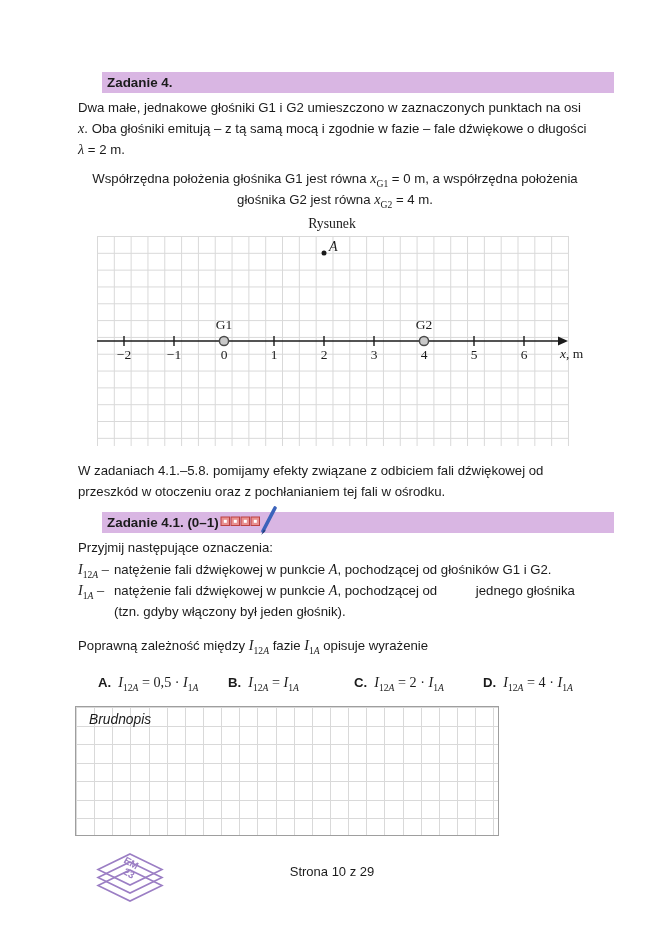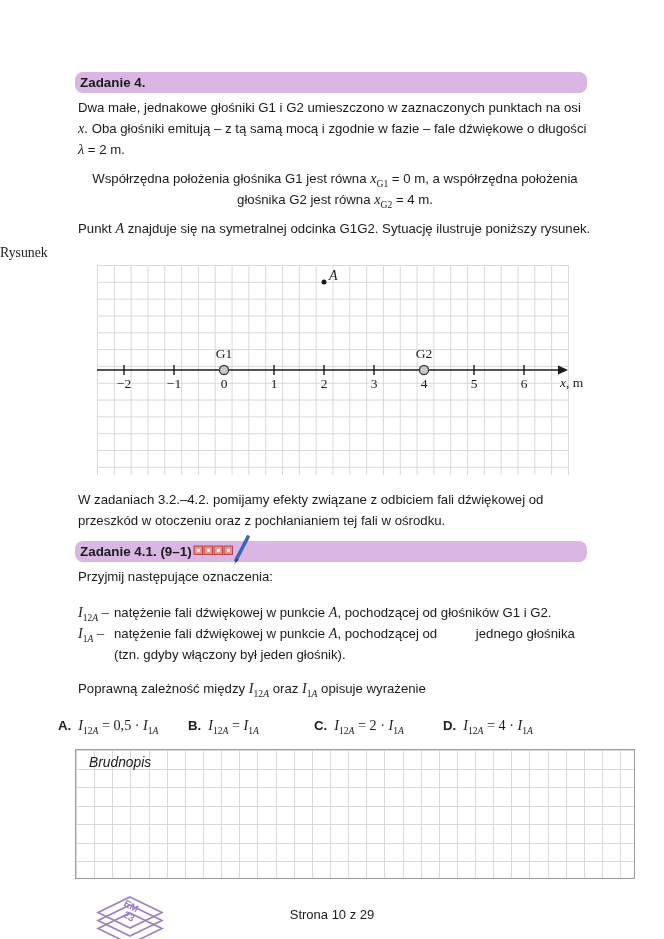--- a/index.html
+++ b/index.html
@@ -3,48 +3,48 @@
 <meta charset="utf-8">
 <style>
   html,body{margin:0;padding:0;background:#ffffff;}
   .page{
     width:664px;height:939px;position:relative;box-sizing:border-box;
     padding-top:72px;overflow:hidden;background:#ffffff;
     font-family:"Liberation Sans",sans-serif;color:#1b1b1b;
     font-size:13.2px;line-height:21px;
   }
   .bar{
-    margin-left:75px;width:512px;background:#d9b6e3;
+    margin-left:102px;width:512px;background:#d9b6e3;
     font-weight:bold;font-size:13.4px;line-height:17px;
-    padding:2px 0 2px 5px;box-sizing:border-box;position:relative;border-radius:8px;
+    padding:2px 0 2px 5px;box-sizing:border-box;position:relative;
   }
   .content{margin-left:78px;width:514px;} .mt6{margin-top:4px;} .mt8{margin-top:8px;text-align:center;}
   .mt10{margin-top:10px;}
   .math{font-family:"Liberation Serif",serif;font-size:14.2px;}
   .math i{font-style:italic;}
   .math sub, .sym sub{font-size:9.6px;line-height:0;}
   .fig-title{
-    font-family:"Liberation Serif",serif;
+    text-align:center;font-family:"Liberation Serif",serif;
     font-size:13.8px;margin-top:6px;line-height:16px;
   }
   svg.figure{display:block;margin-top:4px;}
   .defrow{display:flex;margin-left:78px;width:514px;}
   .defrow .sym{
     flex:0 0 36px;font-family:"Liberation Serif",serif;font-size:14.2px;
     white-space:nowrap;
   }
   .defrow .dtext{flex:1;}
   .u{padding-left:35px;}
   .bold{font-weight:bold;}
-  .answers{display:flex;margin-left:58px;width:516px;margin-top:16px;}
+  .answers{display:flex;margin-left:98px;width:516px;margin-top:16px;}
   .ans{white-space:nowrap;}
   .ans .letter{font-weight:bold;margin-right:7px;}
   .ans0{width:130px;} .ans1{width:126px;} .ans2{width:129px;} .ans3{flex:1;}
   .brud{
-    margin-left:75px;margin-top:13px;width:560px;height:130px;
+    margin-left:75px;margin-top:13px;width:424px;height:130px;
     border:1px solid #9e9e9e;box-sizing:border-box;
     background-image:
       repeating-linear-gradient(to right,#d9d9d9 0 1px,transparent 1px 18.14px),
       repeating-linear-gradient(to bottom,#d9d9d9 0 1px,transparent 1px 18.57px);
   }
   .brud .blabel{
     font-style:italic;font-size:13.8px;padding:2px 0 0 13px;display:inline-block;
   }
   .footer{position:relative;height:72px;margin-top:14px;}
   .footer .pagenum{
@@ -59,21 +59,20 @@
 <div class="page">
 
   <div class="bar">
     <span>Zadanie 4.</span>
   </div>
 
   <p class="content mt6" style="margin-bottom:0"><span>Dwa małe, jednakowe głośniki G1 i G2 umieszczono w zaznaczonych punktach na osi </span><span class="math"><i>x</i></span><span>. Oba głośniki emitują – z tą samą mocą i zgodnie w fazie – fale dźwiękowe o długości </span><span class="math"><i>λ</i></span><span> = 2 m.</span></p>
 
   <p class="content mt8" style="margin-bottom:0;margin-top:8px"><span>Współrzędna położenia głośnika G1 jest równa </span><span class="math"><i>x</i><sub>G1</sub></span><span> = 0 m, a współrzędna położenia głośnika G2 jest równa </span><span class="math"><i>x</i><sub>G2</sub></span><span> = 4 m.</span></p>
 
-  <p class="content" style="margin:8px 0 0 78px"><span>Punkt </span><span class="math"><i>A</i></span><span> znajduje się na symetralnej odcinka G1G2. Sytuację ilustruje poniższy rysunek.</span></p>
 
   <div class="fig-title">Rysunek</div>
 
   <svg class="figure" width="664" height="210" viewBox="0 0 664 210">
       <g stroke="#d9d9d9" stroke-width="1">
         <line x1="97" y1="0.5" x2="568" y2="0.5"></line>
         <line x1="97" y1="17.32" x2="568" y2="17.32"></line>
         <line x1="97" y1="34.14" x2="568" y2="34.14"></line>
         <line x1="97" y1="50.96" x2="568" y2="50.96"></line>
         <line x1="97" y1="67.78" x2="568" y2="67.78"></line>
@@ -143,56 +142,56 @@
         <text x="224" y="93" text-anchor="middle" font-family="Liberation Serif, serif" font-size="13.5" fill="#1b1b1b">G1</text>
         <circle cx="424" cy="105" r="4.6" fill="#c9c9c9" stroke="#4a4a4a" stroke-width="1.5"></circle>
         <text x="424" y="93" text-anchor="middle" font-family="Liberation Serif, serif" font-size="13.5" fill="#1b1b1b">G2</text>
       </g>
       <g>
         <circle cx="324" cy="17" r="2.5" fill="#1b1b1b"></circle>
         <text x="329" y="15" font-family="Liberation Serif, serif" font-size="14" font-style="italic" fill="#1b1b1b">A</text>
       </g>
     </svg>
 
-  <p class="content" style="margin:14px 0 0 78px">W zadaniach 3.2.–4.2. pomijamy efekty związane z odbiciem fali dźwiękowej od przeszkód w otoczeniu oraz z pochłanianiem tej fali w ośrodku.</p>
+  <p class="content" style="margin:14px 0 0 78px">W zadaniach 4.1.–5.8. pomijamy efekty związane z odbiciem fali dźwiękowej od przeszkód w otoczeniu oraz z pochłanianiem tej fali w ośrodku.</p>
 
   <div class="bar mt10">
-    <span>Zadanie 4.1. (9–1)</span>
+    <span>Zadanie 4.1. (0–1)</span>
     <svg class="stamp-icon" width="62" height="34" viewBox="0 0 62 34">
       <g>
         <rect x="1" y="13" width="8.5" height="8.5" fill="#e88f8f" stroke="#bb4040"></rect>
         <rect x="11" y="13" width="8.5" height="8.5" fill="#e88f8f" stroke="#bb4040"></rect>
         <rect x="21" y="13" width="8.5" height="8.5" fill="#e88f8f" stroke="#bb4040"></rect>
         <rect x="31" y="13" width="8.5" height="8.5" fill="#e88f8f" stroke="#bb4040"></rect>
         <rect x="3.8" y="15.8" width="3" height="3" fill="#ffffff"></rect>
         <rect x="13.8" y="15.8" width="3" height="3" fill="#ffffff"></rect>
         <rect x="23.8" y="15.8" width="3" height="3" fill="#ffffff"></rect>
         <rect x="33.8" y="15.8" width="3" height="3" fill="#ffffff"></rect>
       </g>
       <g>
         <path d="M43 27 L55 4" stroke="#3c63bb" stroke-width="3.6" stroke-linecap="round" fill="none"></path>
         <path d="M41.2 31 L43.8 25.4 L45.8 26.8 Z" fill="#28407e"></path>
       </g>
     </svg>
   </div>
 
   <p class="content mt6" style="margin-bottom:0">Przyjmij następujące oznaczenia:</p>
 
-  <div class="defrow" style="margin-top:15px">
+  <div class="defrow" style="margin-top:1px">
     <span class="sym"><i>I</i><sub><span>12</span><i>A</i></sub> <span>–</span></span>
     <span class="dtext"><span>natężenie fali dźwiękowej w punkcie </span><span class="math"><i>A</i></span><span>, pochodzącej od głośników G1 i G2.</span></span>
   </div>
 
   <div class="defrow">
     <span class="sym"><i>I</i><sub><span>1</span><i>A</i></sub> <span>–</span></span>
     <span class="dtext"><span>natężenie fali dźwiękowej w punkcie </span><span class="math"><i>A</i></span><span>, pochodzącej od </span><span class="u">jednego</span><span> głośnika (tzn. gdyby włączony był jeden głośnik).</span></span>
   </div>
 
 
-  <p class="content" style="margin:13px 0 0 78px"><span>Poprawną zależność między </span><span class="math"><i>I</i><sub><span>12</span><i>A</i></sub></span><span> oraz </span><span class="math"><i>I</i><sub><span>1</span><i>A</i></sub></span><span> opisuje wyrażenie</span></p>
+  <p class="content" style="margin:13px 0 0 78px"><span>Poprawną zależność między </span><span class="math"><i>I</i><sub><span>12</span><i>A</i></sub></span><span> fazie </span><span class="math"><i>I</i><sub><span>1</span><i>A</i></sub></span><span> opisuje wyrażenie</span></p>
 
   <div class="answers">
     <span class="ans ans0"><span class="letter">A.</span><span class="math"><i>I</i><sub><span>12</span><i>A</i></sub> <span>= 0,5 ·</span> <i>I</i><sub><span>1</span><i>A</i></sub></span></span>
     <span class="ans ans1"><span class="letter">B.</span><span class="math"><i>I</i><sub><span>12</span><i>A</i></sub> <span>=</span> <i>I</i><sub><span>1</span><i>A</i></sub></span></span>
     <span class="ans ans2"><span class="letter">C.</span><span class="math"><i>I</i><sub><span>12</span><i>A</i></sub> <span>= 2 ·</span> <i>I</i><sub><span>1</span><i>A</i></sub></span></span>
     <span class="ans ans3"><span class="letter">D.</span><span class="math"><i>I</i><sub><span>12</span><i>A</i></sub> <span>= 4 ·</span> <i>I</i><sub><span>1</span><i>A</i></sub></span></span>
   </div>
 
   <div class="brud">
     <span class="blabel">Brudnopis</span>

